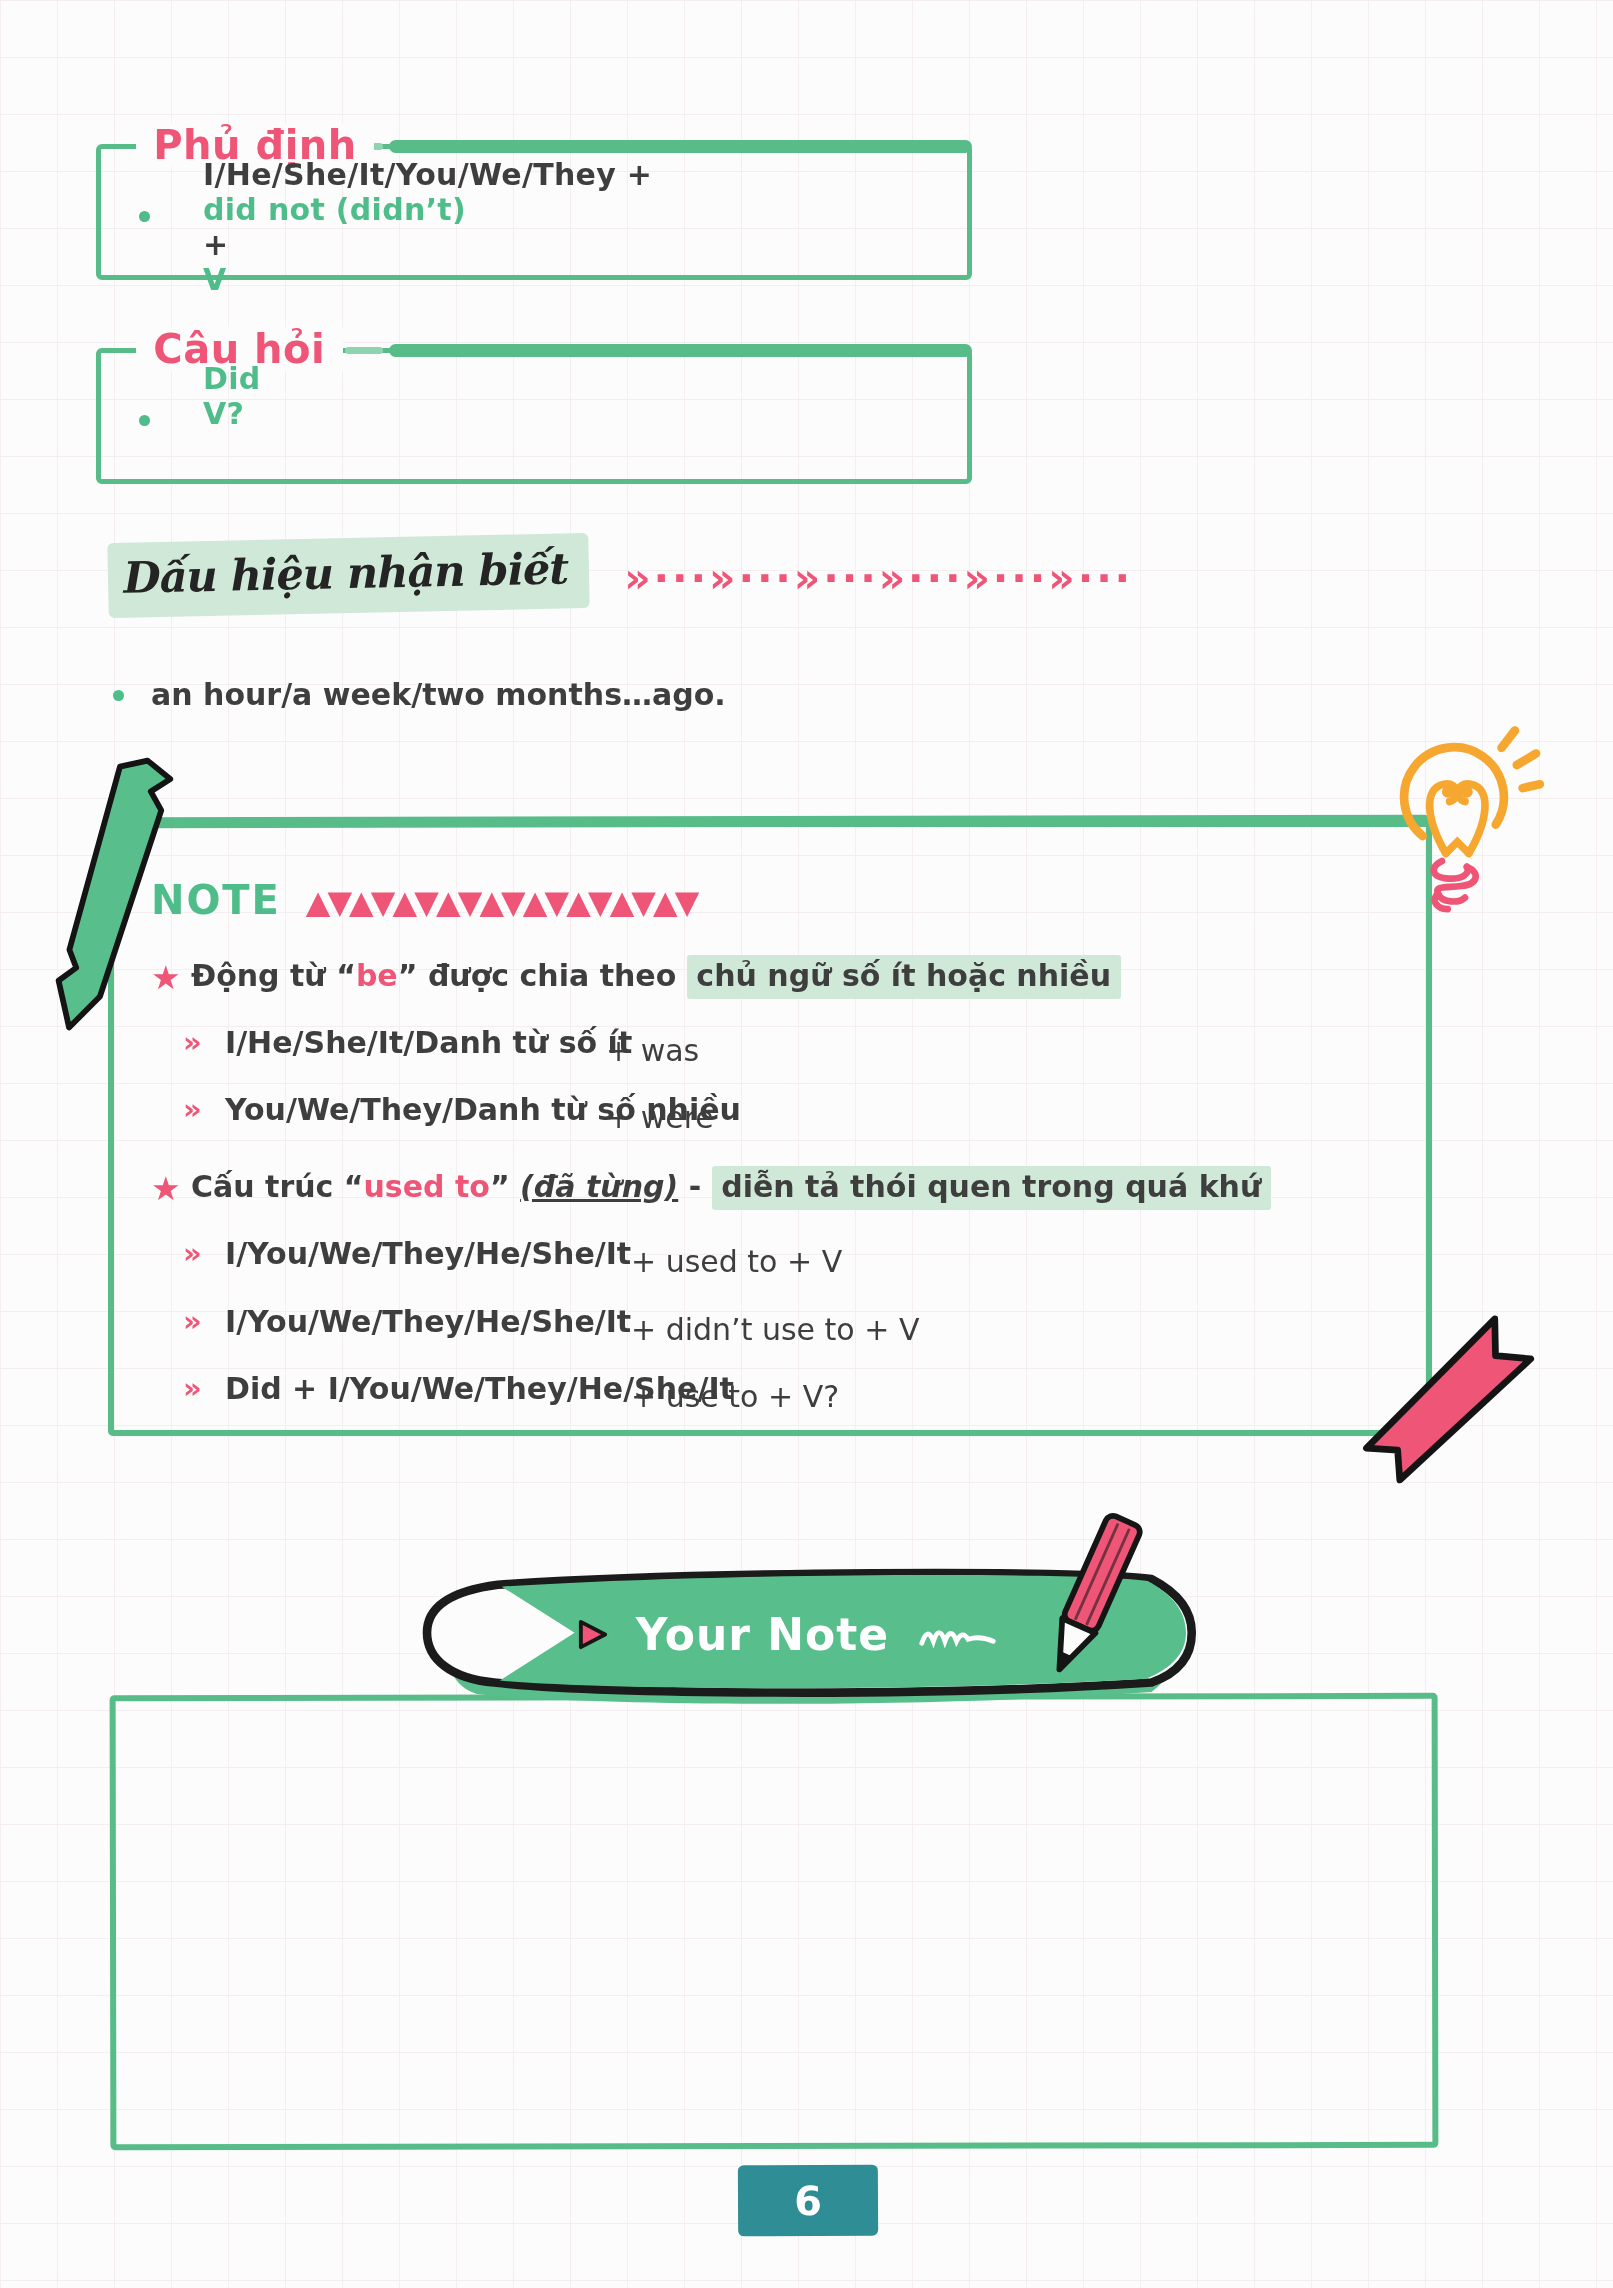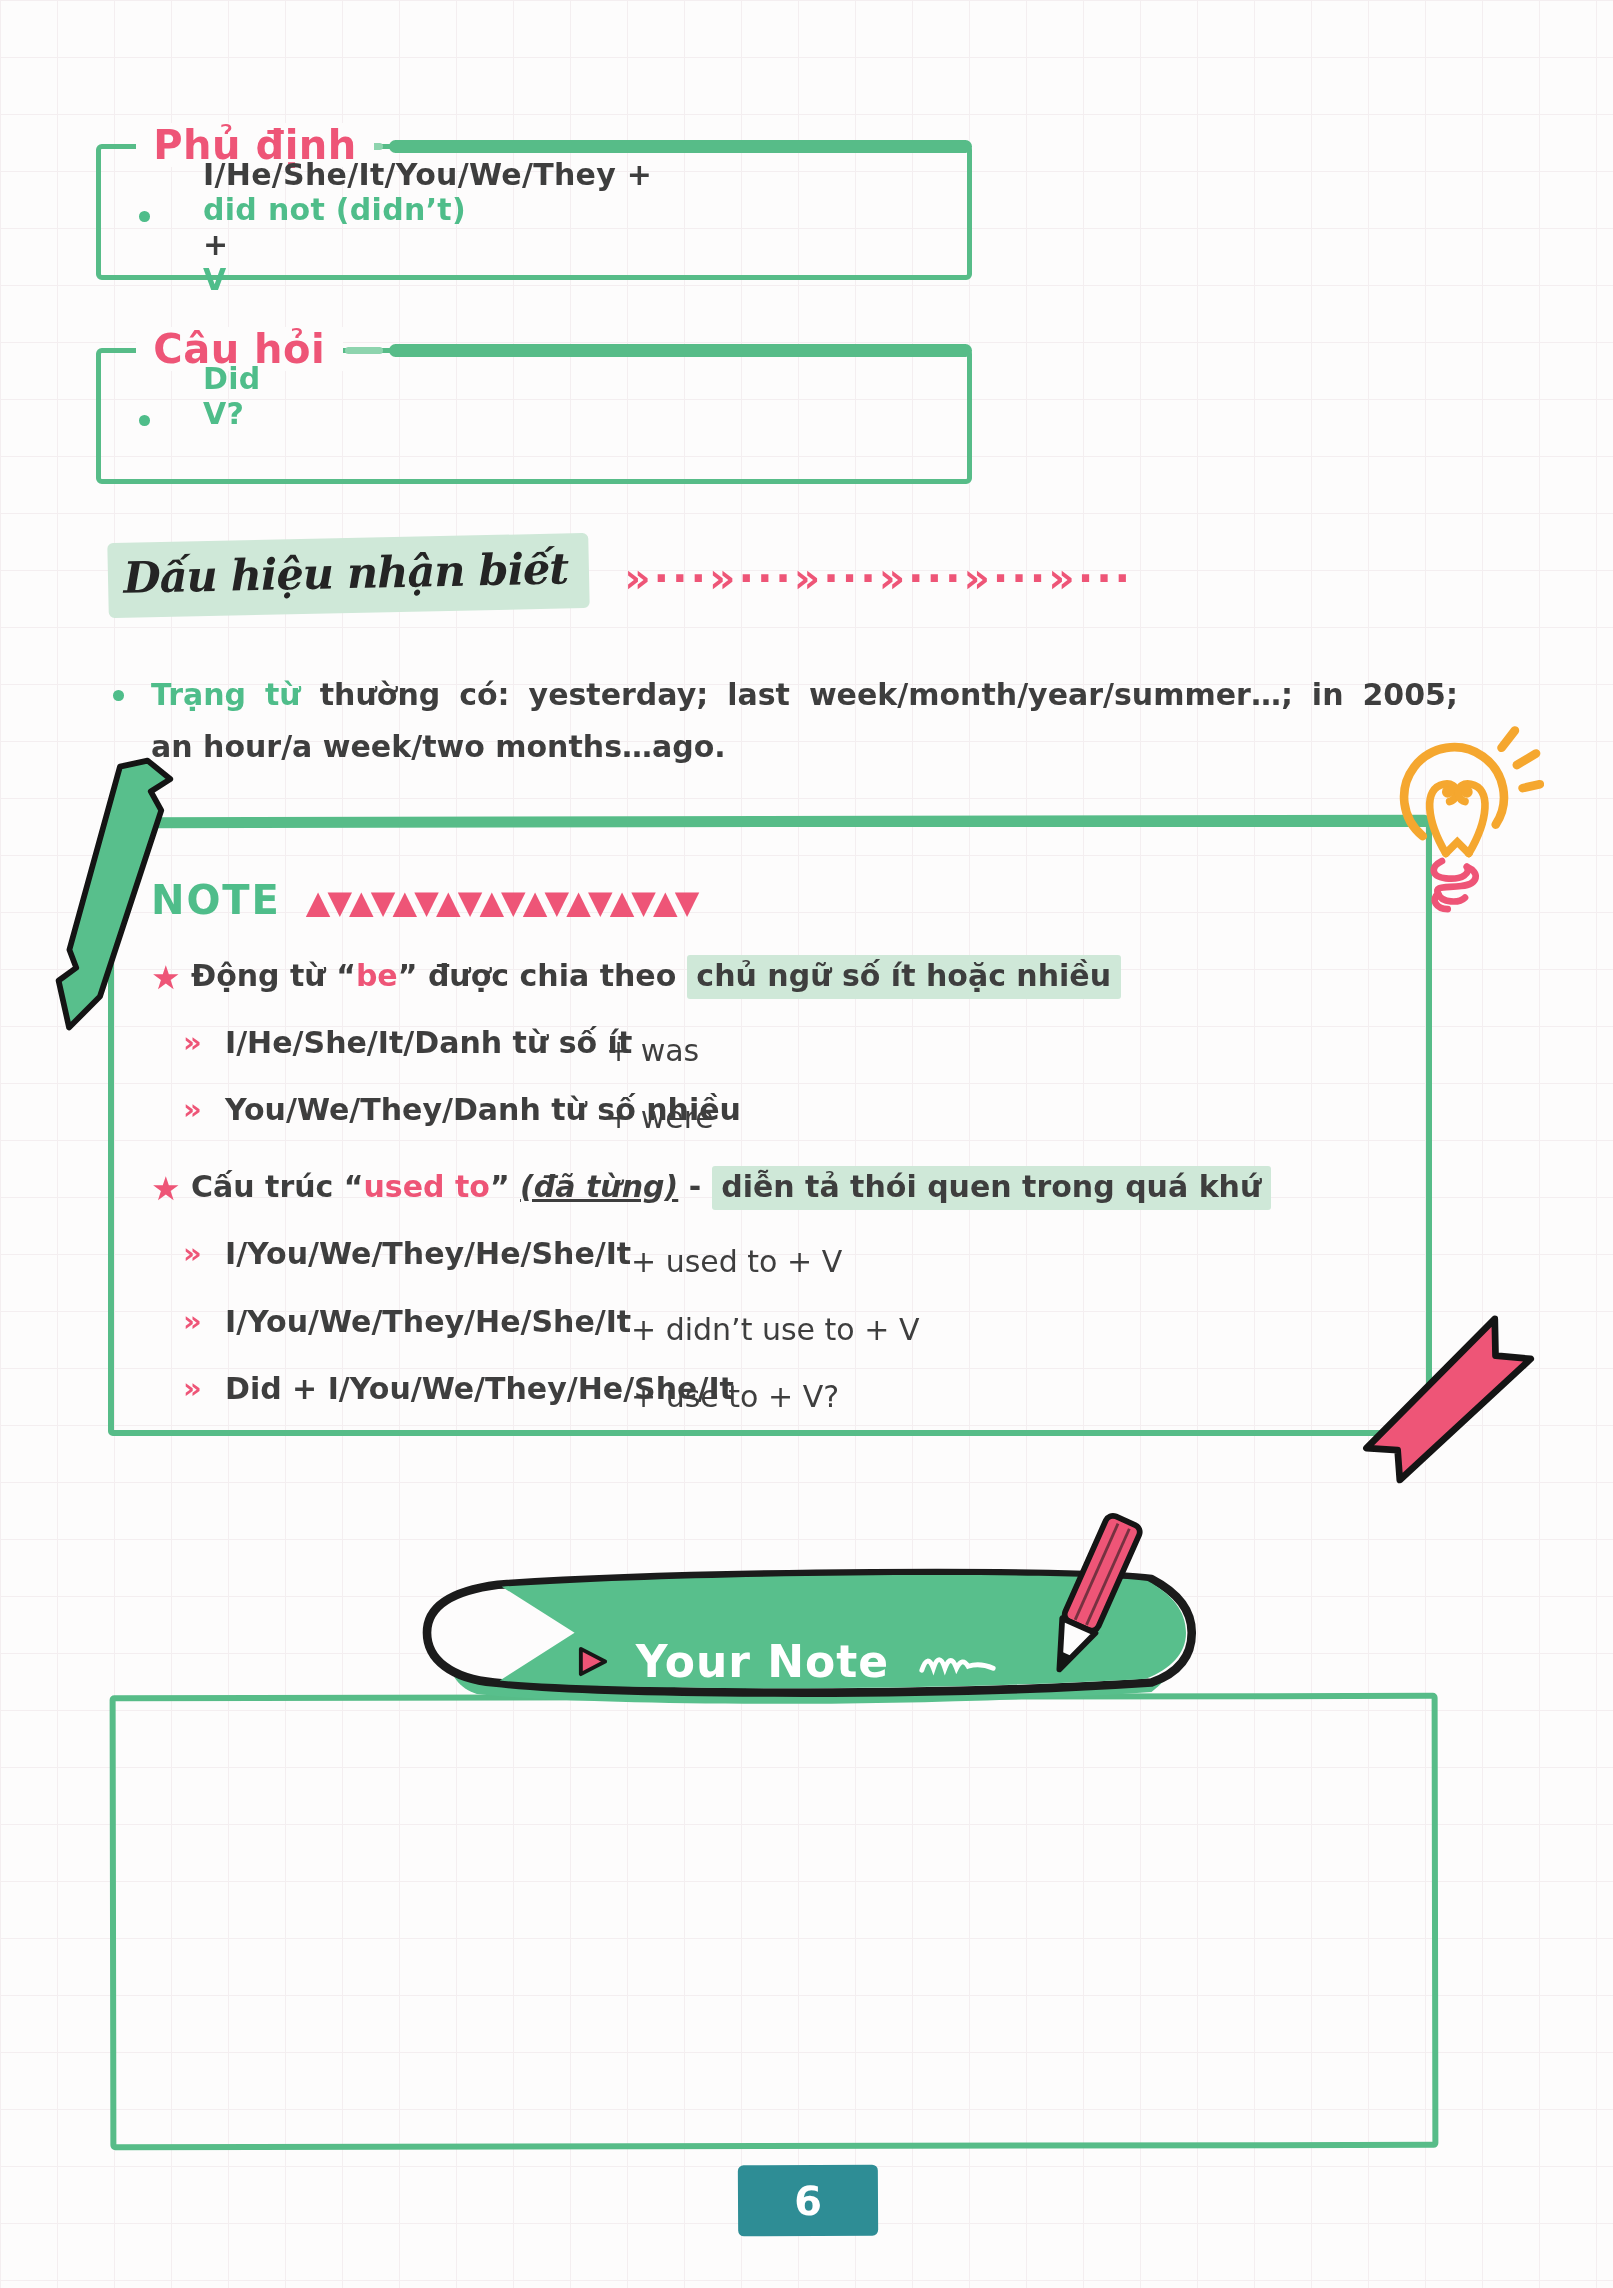--- a/index.html
+++ b/index.html
@@ -116,21 +116,21 @@
   
   .note-area{
     position:absolute;left:110px;top:1694px;width:1328px;height:455px;
     border:6.7px solid var(--green);border-radius:4.8px;transform:rotate(-0.1deg);
   }
   .banner{position:absolute;left:384px;top:1556px;width:845px;height:161px;z-index:5;}
   .banner svg.ribbon{position:absolute;inset:0;width:100%;height:100%;}
   .banner-text{
     position:absolute;left:0;right:38px;top:48px;height:61px;
     display:flex;align-items:center;justify-content:center;gap:27px;
-    color:#ffffff;font-size:44px;font-weight:700;letter-spacing:1px;margin-top:27px;
+    color:#ffffff;font-size:44px;font-weight:700;letter-spacing:1px;
   }
   .pencil{position:absolute;left:674px;top:-50px;width:67px;height:192px;transform:rotate(24deg);z-index:6;}
 
   
   .page-badge{
     position:absolute;left:738px;top:2165px;width:140px;height:71px;
     background:var(--teal);border-radius:5.8px;transform:rotate(-0.3deg);
     display:flex;align-items:center;justify-content:center;
     color:#fff;font-size:40px;font-weight:700;
   }
@@ -163,21 +163,20 @@
   </section>
 
   <div class="heading-row">
     <h2 class="script-heading">Dấu hiệu nhận biết</h2>
     <span class="arrows">»···»···»···»···»···»···</span>
   </div>
 
   <div class="signal-par">
     <span class="dot-bullet"></span>
     <div class="signal-text">
-      <span class="sig-line1"><span class="t-green">Trạng từ</span><span> thường có: yesterday; last week/month/year/summer…; in 2005;</span></span>
       <span class="sig-line2">an hour/a week/two months…ago.</span>
     </div>
   </div>
 
   <section class="note-box">
 
     <svg class="tape-green" viewBox="0 0 74 306">
       <polygon points="8,20 34,6 62,18 46,36 62,52 54,256 32,296 8,252 22,234 10,218" fill="#58bf8c" stroke="#141414" stroke-width="6" stroke-linejoin="round"></polygon>
     </svg>
 

